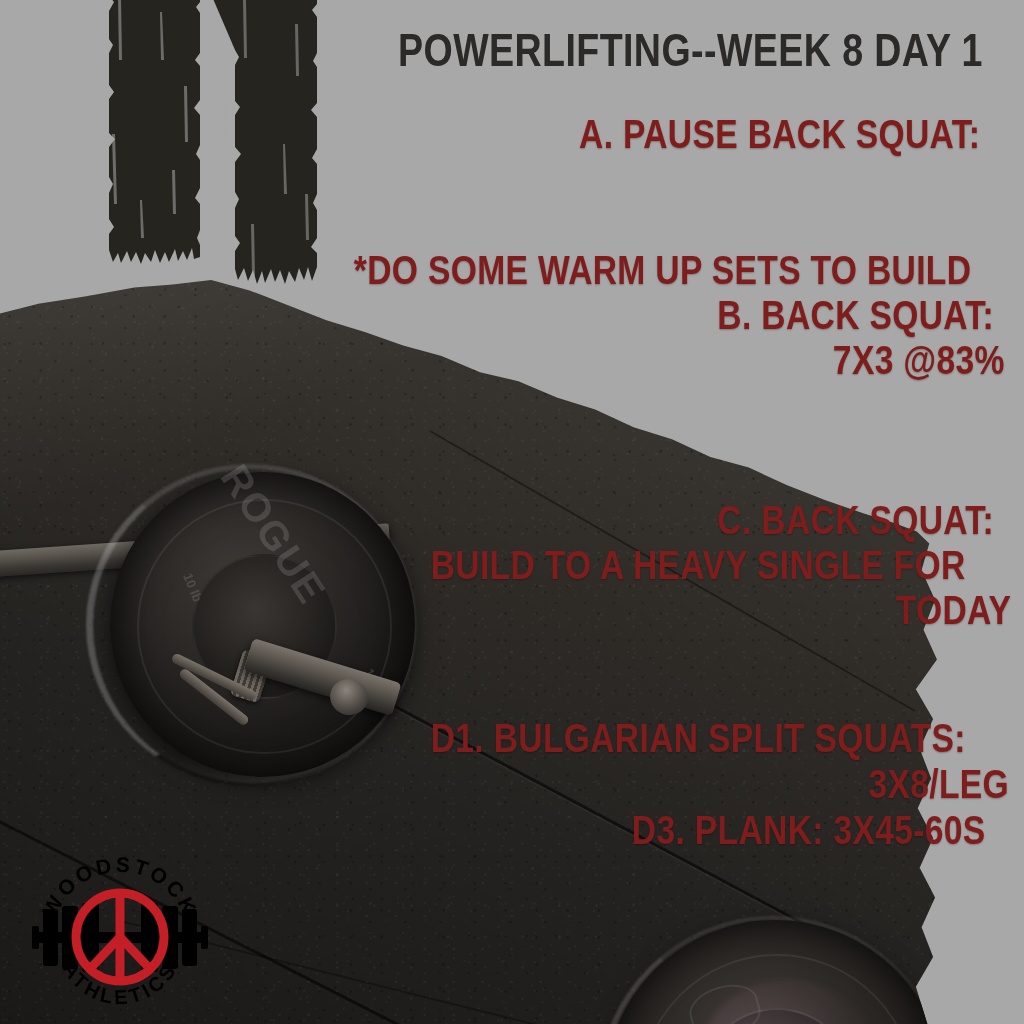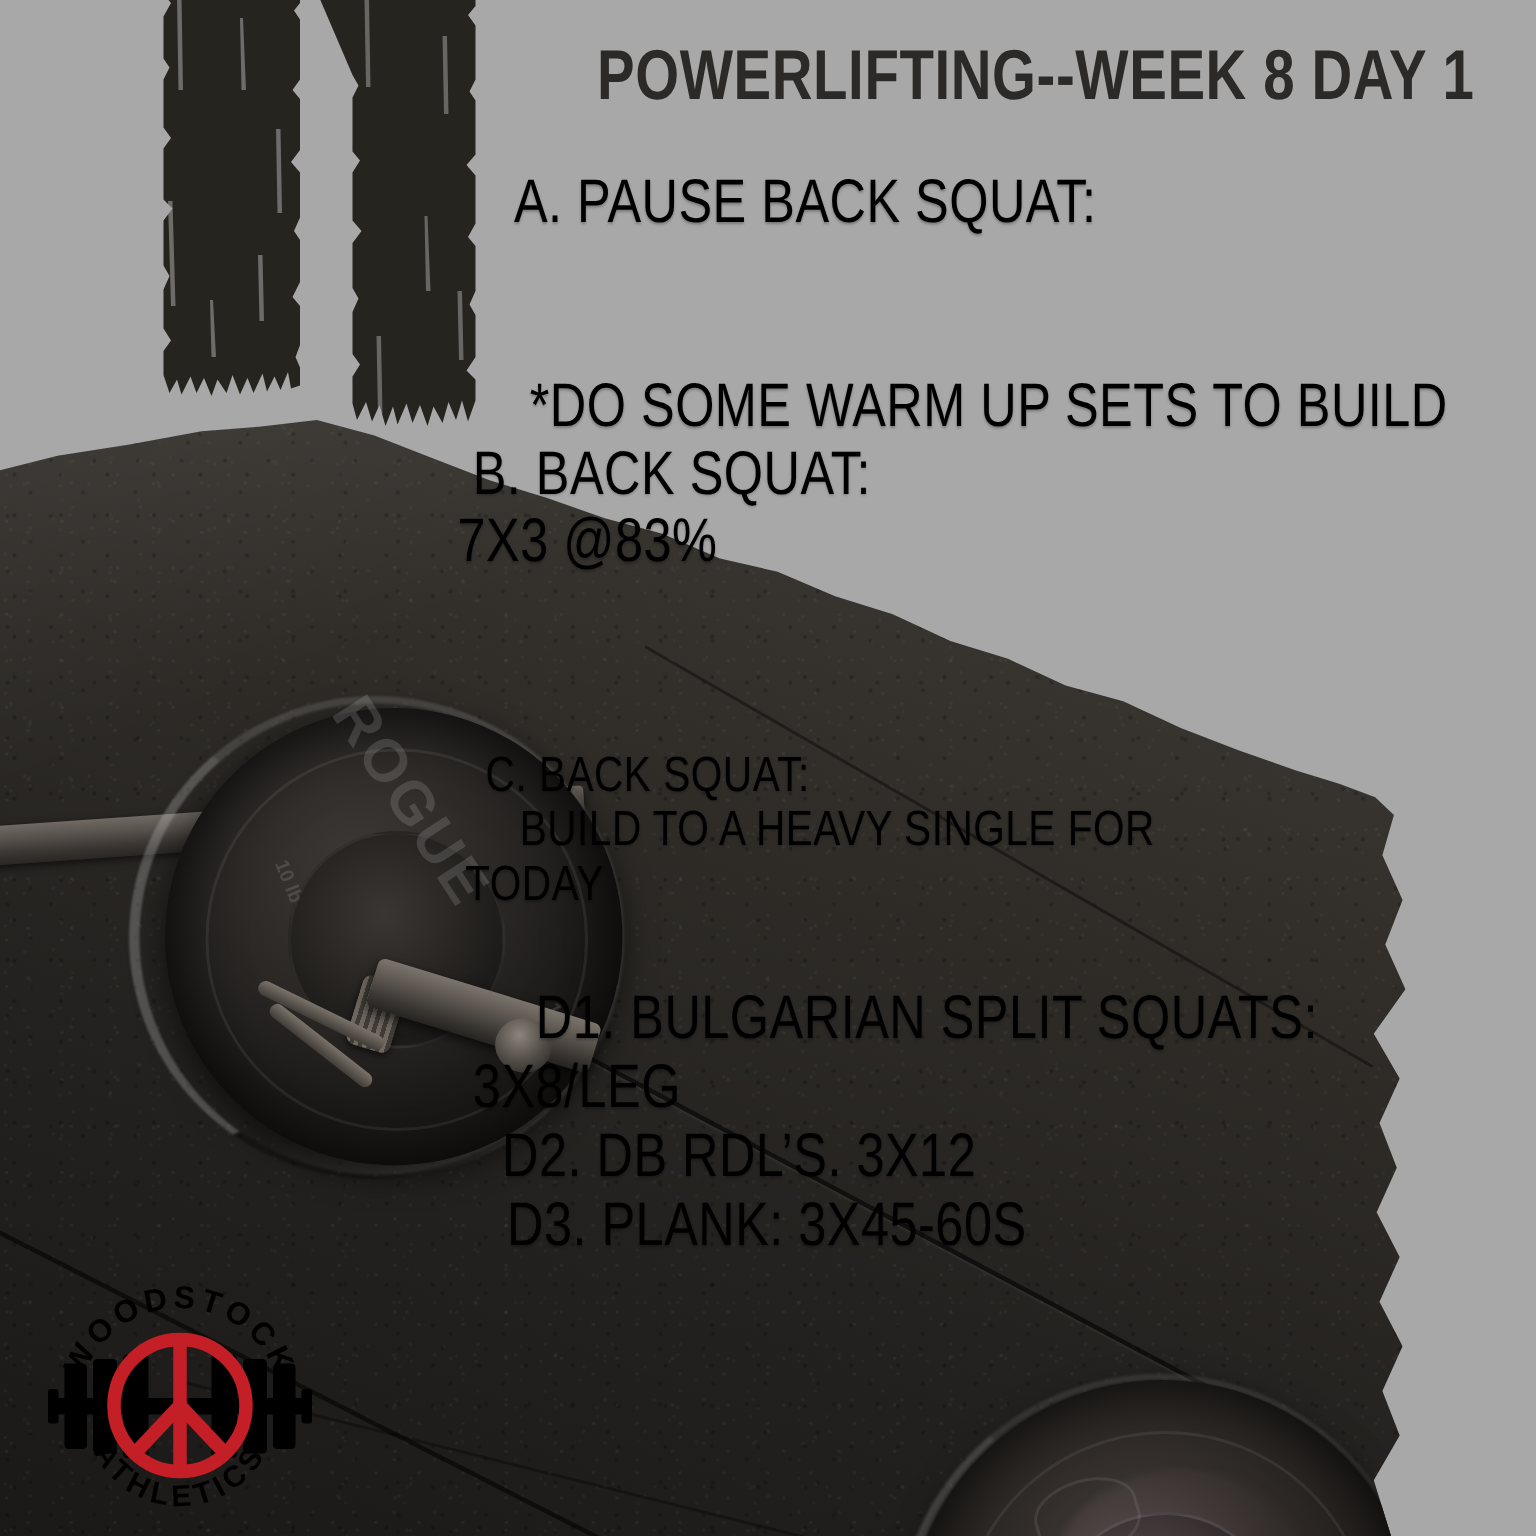--- a/index.html
+++ b/index.html
@@ -194,34 +194,34 @@
     font-size:47px;line-height:1.02;
     font-weight:bold;
     letter-spacing:.5px;
     font-family:"Liberation Sans Narrow","Liberation Sans", sans-serif;
     transform:scaleX(.80);transform-origin:center top;
     white-space:nowrap;
   }
 
   .block{
     position:absolute;
-    text-align:left;
-    color:#000000;
-    font-weight:normal;
+    text-align:right;
+    color:#7f1d1d;
+    font-weight:bold;
     font-family:"Liberation Sans Narrow","Liberation Sans", sans-serif;
     letter-spacing:.4px;
     text-shadow:0 1px 2px rgba(0,0,0,.28);
   }
   .line{ white-space:nowrap; }
   .sq{ display:inline-block; transform:scaleX(.82); transform-origin:center center; }
 
   .block.a{ left:300px; top:112px; width:724px; font-size:41px; line-height:1.10; }
   .block.b{ left:286px; top:248px; width:738px; font-size:41px; line-height:1.10; }
-  .block.c{ left:300px; top:498px; width:724px; font-size:33px; line-height:1.10; }
-  .block.d{ left:300px; top:656px; width:724px; font-size:41px; line-height:1.12; }
+  .block.c{ left:300px; top:498px; width:724px; font-size:41px; line-height:1.10; }
+  .block.d{ left:300px; top:716px; width:724px; font-size:41px; line-height:1.12; }
 
   
   .logo{position:absolute;left:22px;top:840px;width:196px;height:170px;}
   .logo svg{display:block;}
 </style>
 </head>
 <body>
 
 <div class="canvas">
 
@@ -289,21 +289,20 @@
 
   <div class="block c">
     <div class="line"><span class="sq">C. BACK SQUAT:</span></div>
     <div class="line"><span class="sq">BUILD TO A HEAVY SINGLE FOR</span></div>
     <div class="line"><span class="sq">TODAY</span></div>
   </div>
 
   <div class="block d">
     <div class="line"><span class="sq">D1. BULGARIAN SPLIT SQUATS:</span></div>
     <div class="line"><span class="sq">3X8/LEG</span></div>
-    <div class="line"><span class="sq">D2. DB RDL’S. 3X12</span></div>
     <div class="line"><span class="sq">D3. PLANK: 3X45-60S</span></div>
   </div>
 
   <div class="logo">
     <svg width="196" height="170" viewBox="0 0 196 170" aria-hidden="true">
       <defs>
         <path id="arcTop" d="M 30 100 A 68 68 0 0 1 166 100" fill="none"></path>
         <path id="arcBot" d="M 34 100 A 64 64 0 0 0 162 100" fill="none"></path>
       </defs>
 

